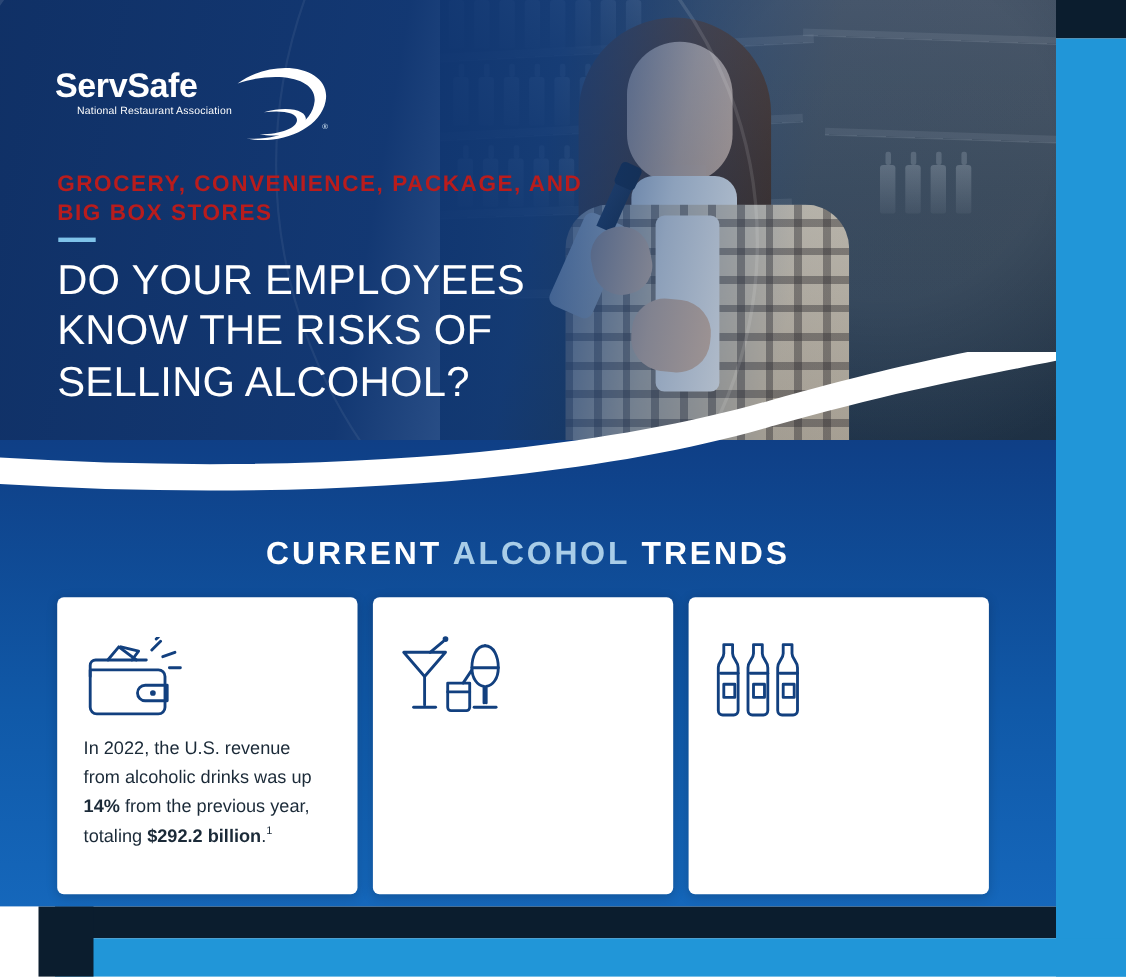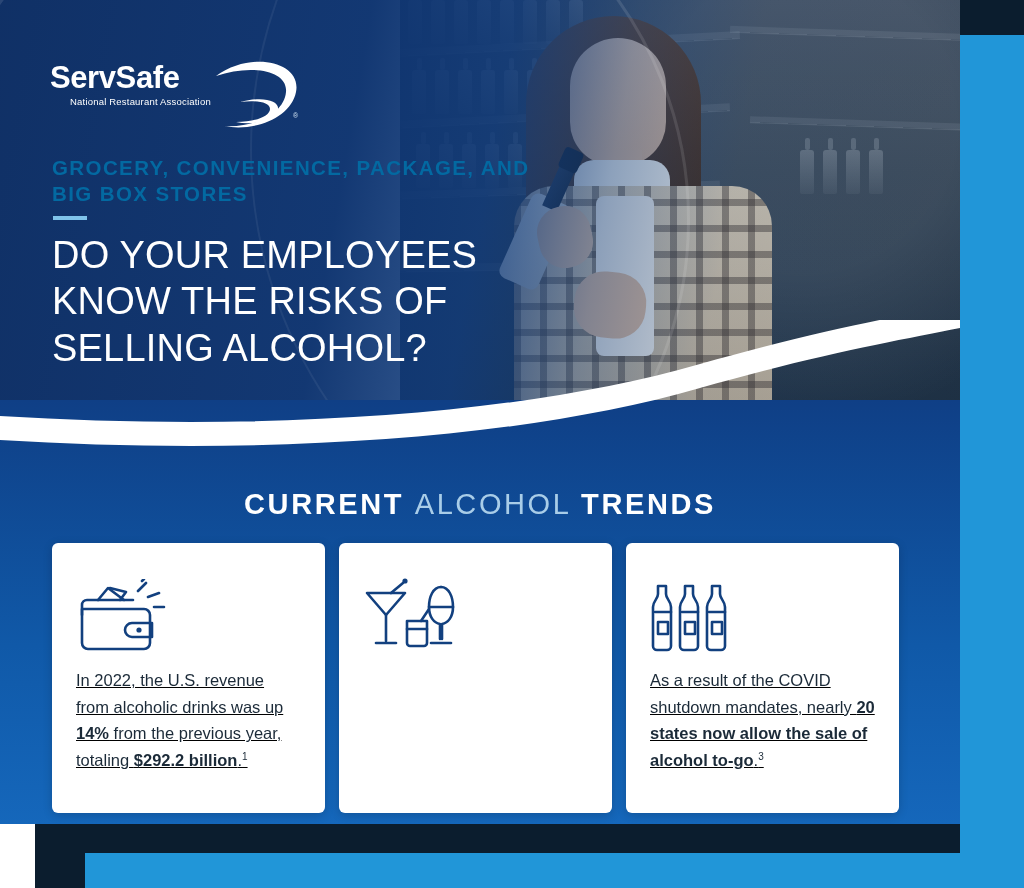--- a/index.html
+++ b/index.html
@@ -177,21 +177,21 @@
   .logo .swirl {
     position: absolute; left: 160px; top: -6px; width: 96px; height: 84px;
   }
   .logo .tm {
     position: absolute; left: 243px; top: 50px; font-size: 7px; color: #cfe2f2;
   }
 
   
   .eyebrow {
     position: absolute; left: 52px; top: 155px; width: 520px;
-    color: #0369a1; font-size: 20.5px; font-weight: bold;
+    color: #b91c1c; font-size: 20.5px; font-weight: bold;
     letter-spacing: 1.4px; line-height: 1.28; text-transform: uppercase;
   }
   .rule {
     position: absolute; left: 53px; top: 216px; width: 34px; height: 4px;
     background: #7fc3ea;
   }
   .headline {
     position: absolute; left: 52px; top: 232px; width: 520px;
     color: #ffffff; font-size: 38px; font-weight: normal;
     letter-spacing: 0.2px; line-height: 1.22; text-transform: uppercase;
@@ -201,25 +201,25 @@
   .body-area {
     position: absolute; left: 0; top: 400px; width: 960px; height: 424px;
     background: linear-gradient(180deg, #0f3f86 0%, #1059a8 58%, #1567bb 100%);
   }
   .section-title {
     position: absolute; left: 0; top: 488px; width: 960px;
     text-align: center; font-size: 29px; font-weight: bold;
     letter-spacing: 2.6px; text-transform: uppercase;
   }
   .section-title .a { color: #ffffff; text-align: right; }
-  .section-title .b { color: #a9cde8; font-weight: normal; }
+  .section-title .b { color: #a9cde8; font-weight: bold; }
 
   .cards {
     position: absolute; left: 52px; top: 543px; width: 856px;
-    display: flex; gap: 14px; text-decoration: underline;
+    display: flex; gap: 14px;
   }
   .card {
     width: 273px; height: 270px;
     background: #ffffff;
     border-radius: 6px;
     box-shadow: 0 2px 10px rgba(0,0,0,0.18);
     padding: 26px 24px;
     display: flex; flex-direction: column;
   }
   .card .icon { height: 98px; display: flex; align-items: center; }
@@ -384,18 +384,17 @@
             <path d="M3 34 h16"></path>
             <path d="M6 44 h10 v12 H6 Z"></path>
           </g>
           <g transform="translate(56,0)">
             <path d="M6 8 h8 v8 c0 5 5 7 5 13 v39 a4 4 0 0 1-4 4 H5 a4 4 0 0 1-4-4 V29 c0-6 5-8 5-13 Z"></path>
             <path d="M3 34 h16"></path>
             <path d="M6 44 h10 v12 H6 Z"></path>
           </g>
         </svg>
       </div>
-      <div class="text"><span>As a result of the COVID shutdown mandates, nearly </span><b>20 states now allow the sale of alcohol to-go</b><span>.</span><sup>3</sup></div>
     </div>
 
   </div>
 
 </div>
 
 </body></html>

